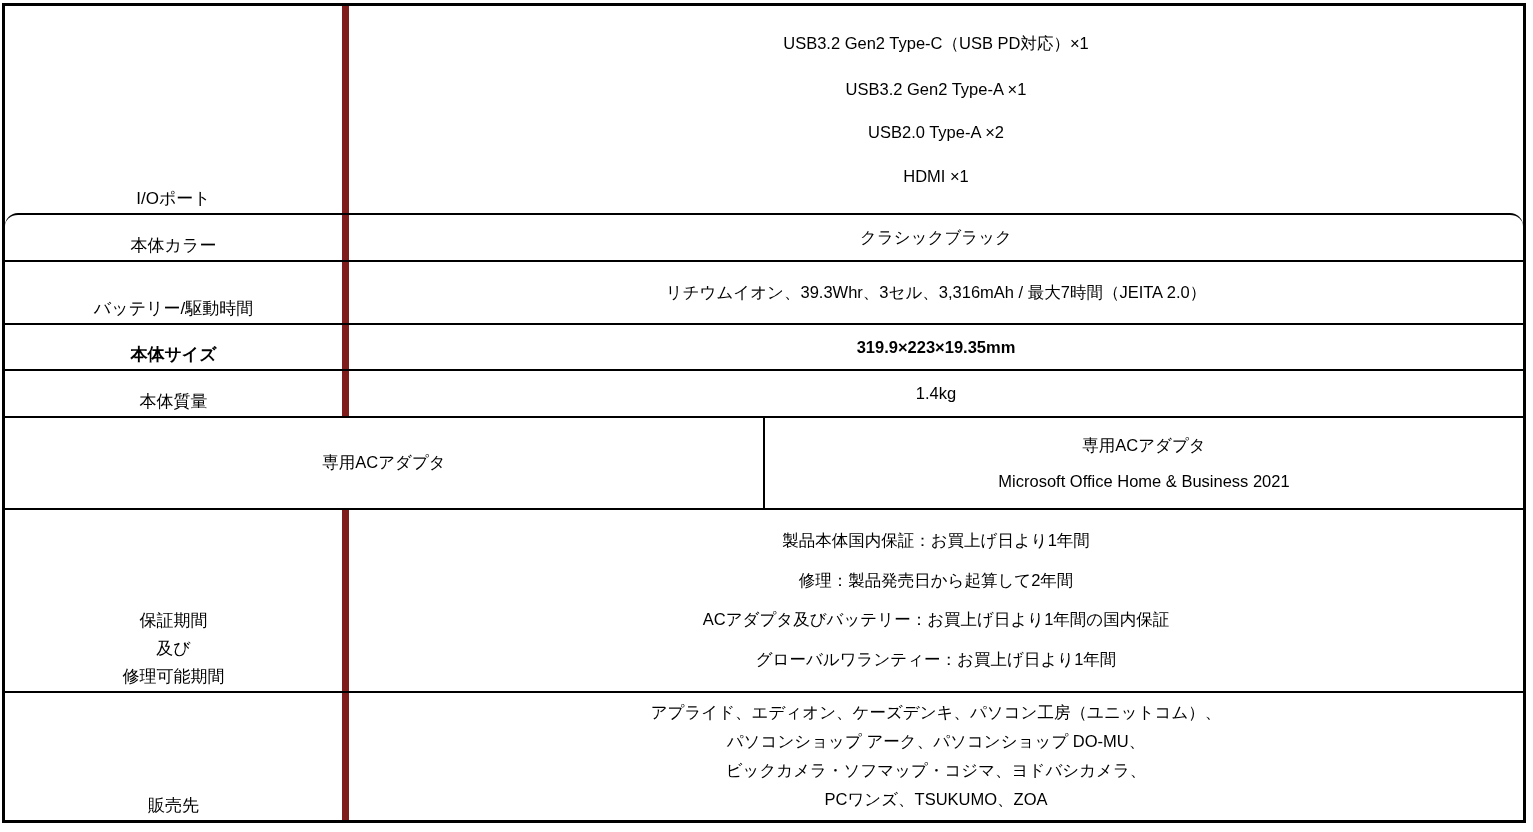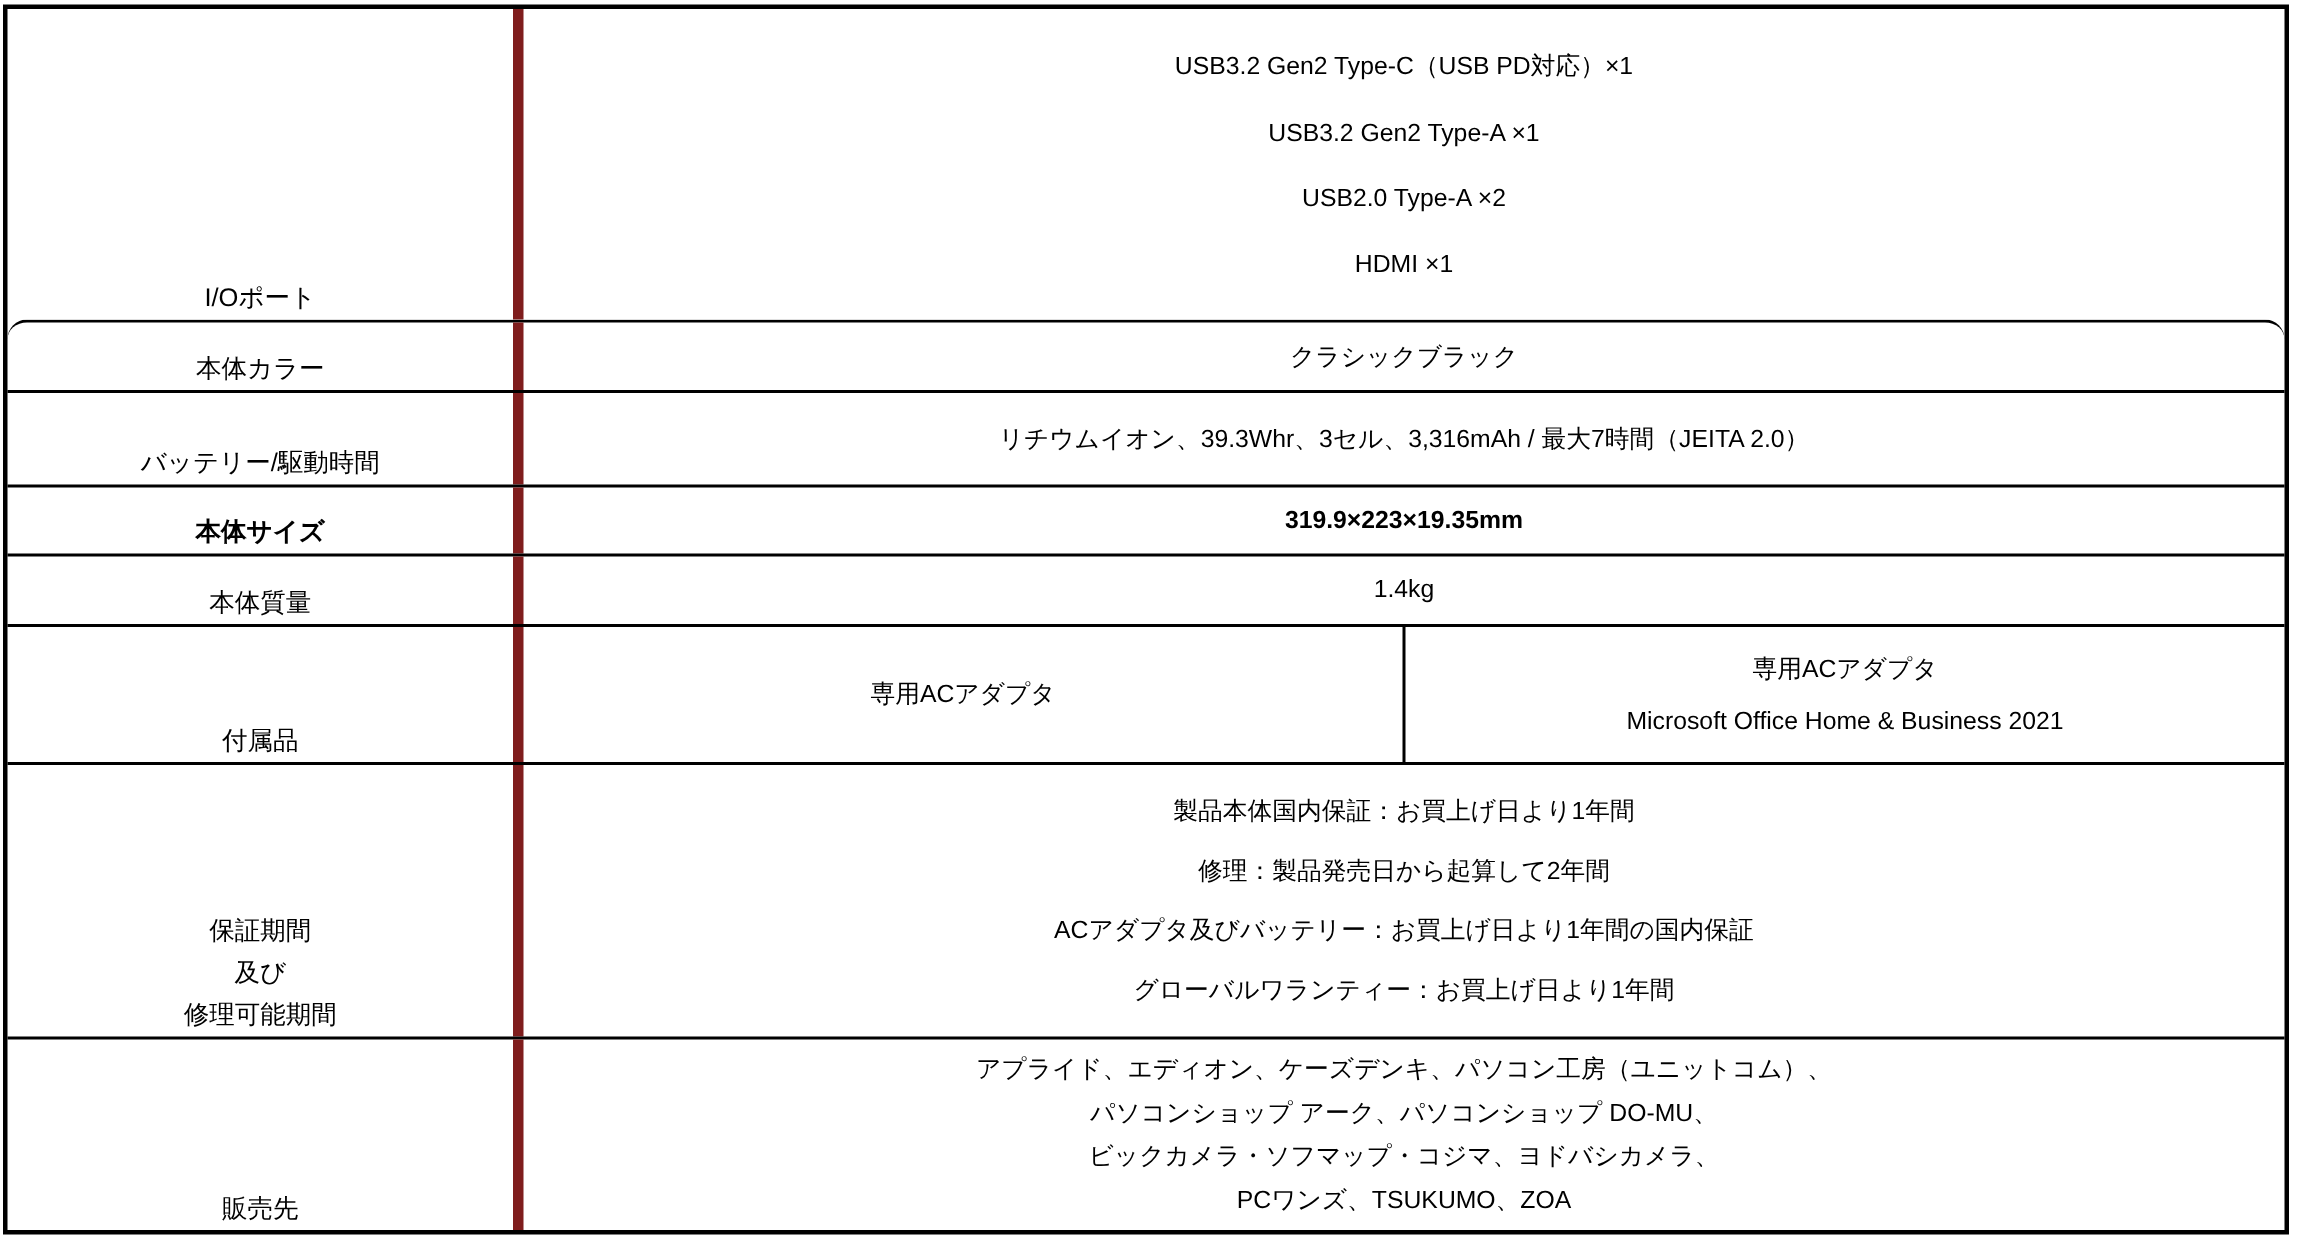--- a/index.html
+++ b/index.html
@@ -126,23 +126,20 @@
   <div class="row row-weight">
     <div class="label-cell">
       <span>本体質量</span>
     </div>
     <div class="value-cell">
       <div class="line">1.4kg</div>
     </div>
   </div>
 
   <div class="row row-accessory">
-    <div class="label-cell">
-      <span>付属品</span>
-    </div>
     <div class="value-cell split">
       <div class="sub-cell">
         <div class="line">専用ACアダプタ</div>
       </div>
       <div class="sub-cell">
         <div class="line">専用ACアダプタ</div>
         <div class="line">Microsoft Office Home &amp; Business 2021</div>
       </div>
     </div>
   </div>

